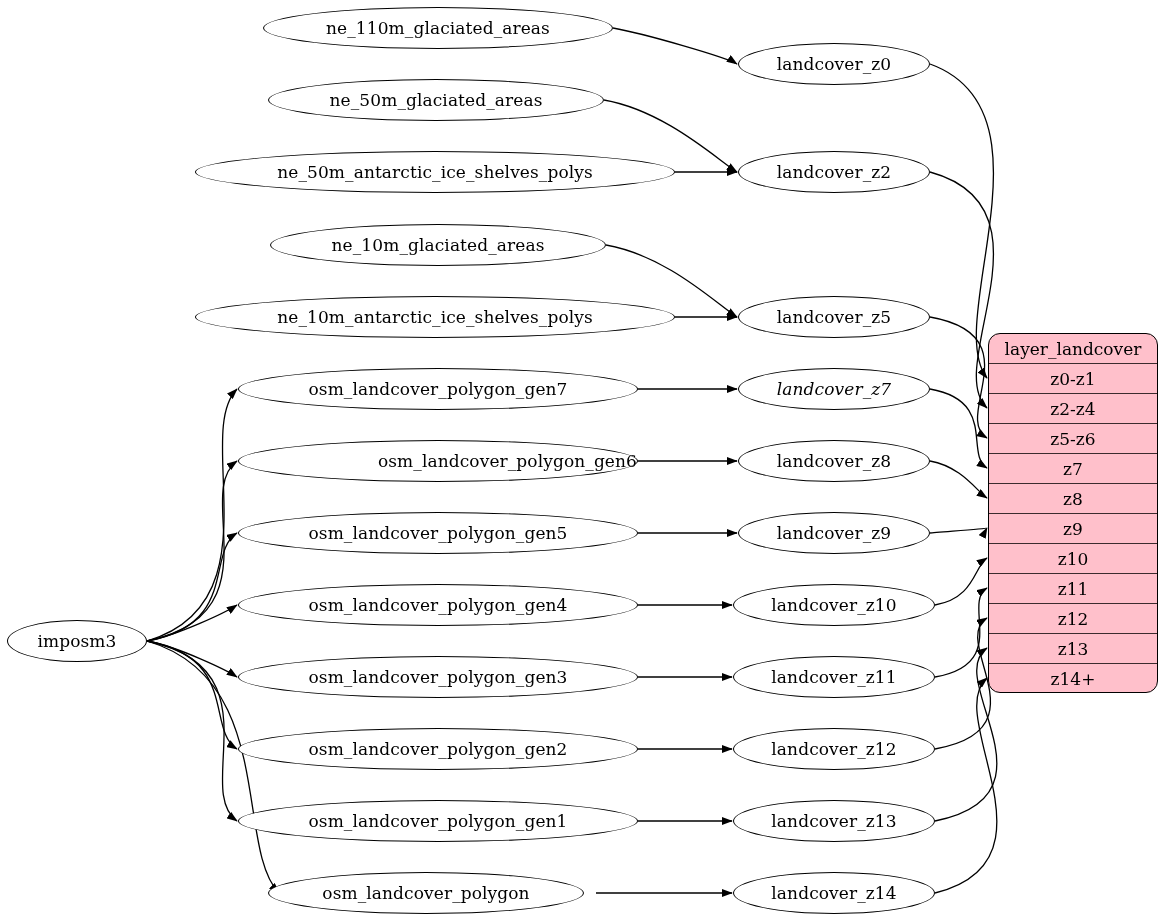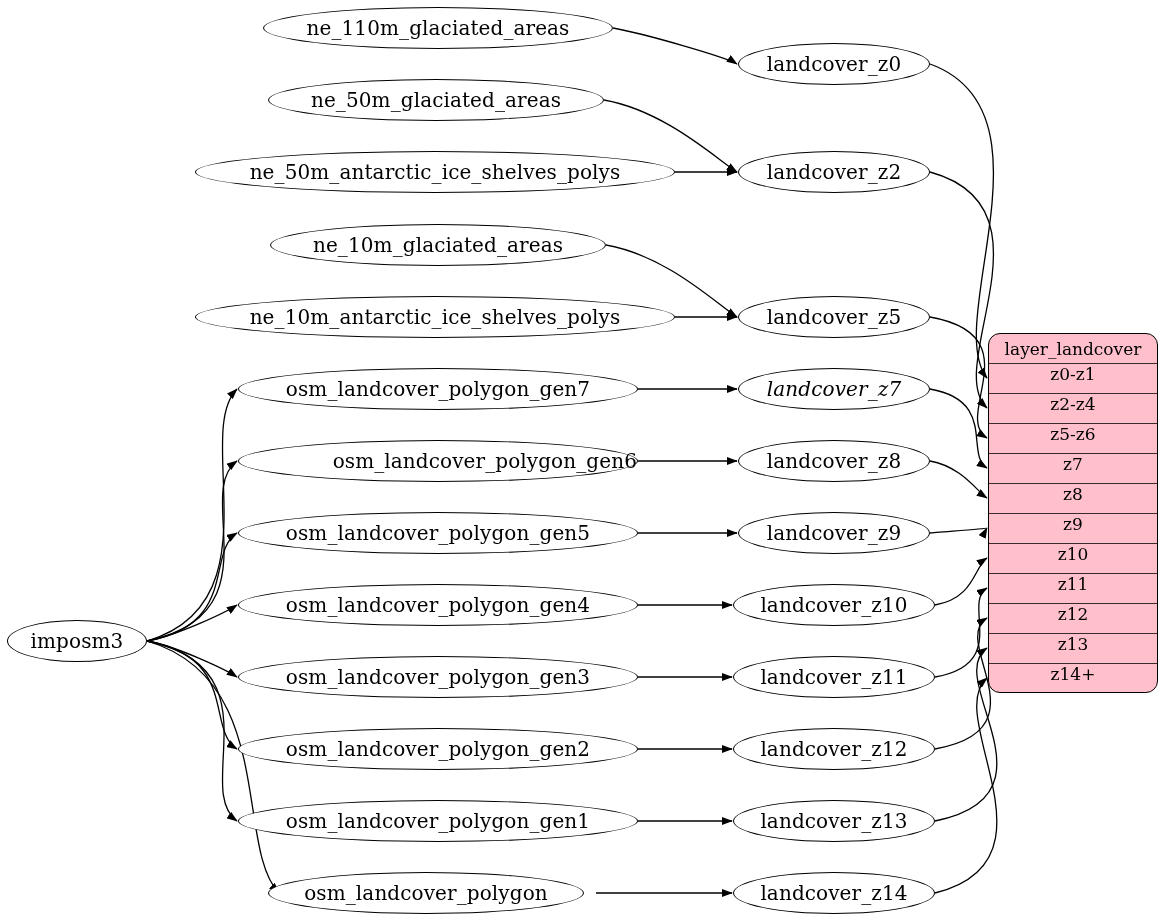--- a/index.html
+++ b/index.html
@@ -24,21 +24,21 @@
   }
   .node {
     position: absolute;
     border: 1.1px solid #000000;
     border-radius: 50%;
     background: #ffffff;
     display: flex;
     align-items: center;
     justify-content: center;
     box-sizing: border-box;
-    font-size: 20px;
+    font-size: 17px;
     color: #000000;
     white-space: nowrap;
     letter-spacing: 0.1px;
   }
   .table-wrap {
     position: absolute;
     border: 1.3px solid #000000;
     border-radius: 12px;
     background: #ffc0cb;
     box-sizing: border-box;
@@ -50,21 +50,21 @@
     align-items: center;
     justify-content: center;
     font-size: 17px;
     color: #000000;
     border-bottom: 1.3px solid #3b2b2e;
     box-sizing: border-box;
   }
   .table-row {
     height: 30px;
     display: flex;
-    align-items: flex-start;
+    align-items: center;
     justify-content: center;
     font-size: 17px;
     color: #000000;
     border-bottom: 1.2px solid #3b2b2e;
     box-sizing: border-box;
   }
   .table-row:last-child {
     border-bottom: none;
   }
 </style>

